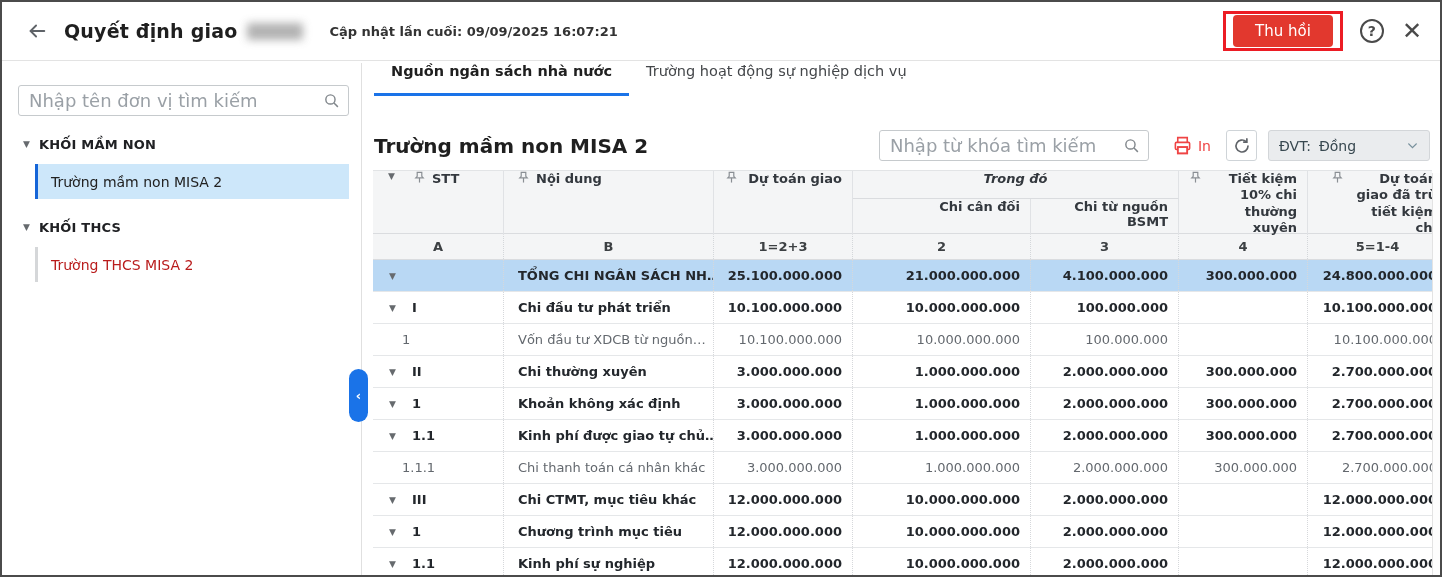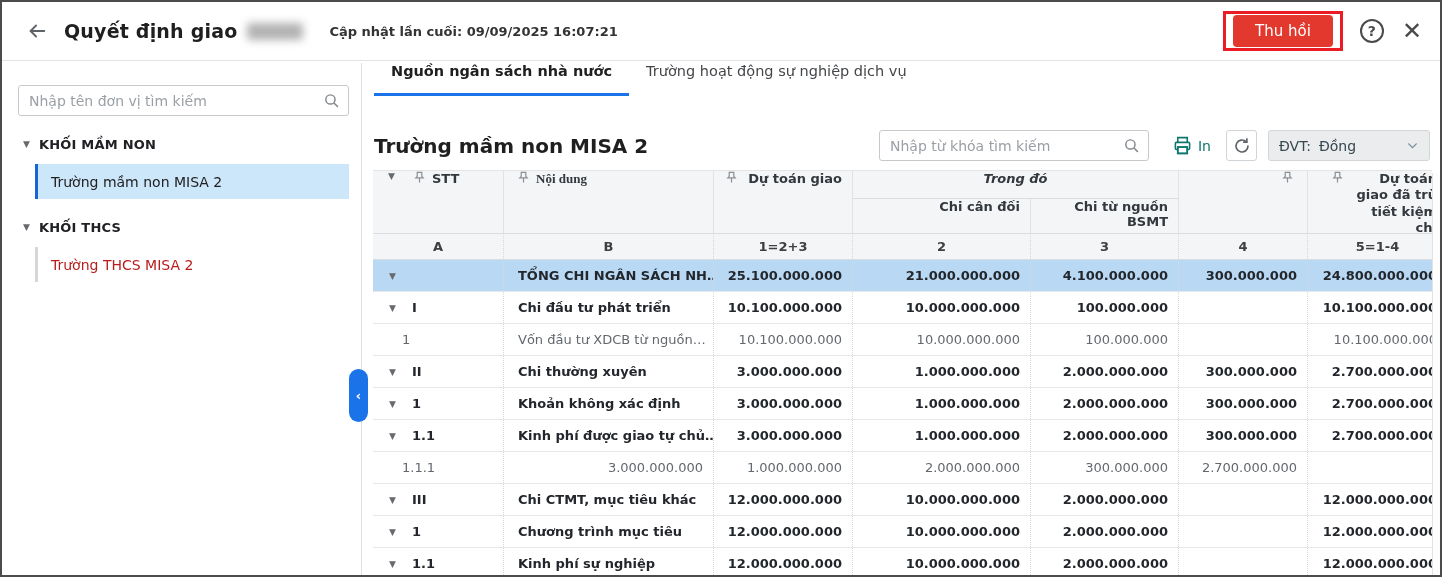--- a/index.html
+++ b/index.html
@@ -18,21 +18,21 @@
   .revoke-btn { background:#e2382e; color:#fff; font-size:15px; padding:7px 22px; border:none; border-radius:4px; cursor:pointer; font-family:inherit; }
   .help-btn { margin-left:17px; width:24px; height:24px; border:2px solid #4a4a4a; border-radius:50%;
               display:flex; align-items:center; justify-content:center; font-size:14px; font-weight:bold; color:#4a4a4a; cursor:pointer; }
   .close-btn { margin-left:18px; font-size:24px; color:#4a4a4a; cursor:pointer; line-height:1; }
 
   
   .sidebar { position:absolute; left:0; top:61px; width:360px; height:512px; border-right:1px solid #e0e0e0; background:#fff; }
   .side-search { position:relative; margin:22px 12px 14px 16px; }
   .side-search input, .tb-search input {
       width:100%; height:31px; border:1px solid #c6cacd; border-radius:3px; padding:0 32px 0 10px;
-      font-size:14px; color:#333; font-family:inherit; outline:none; }
+      font-size:18px; color:#333; font-family:inherit; outline:none; }
   .side-search input::placeholder, .tb-search input::placeholder { color:#9aa0a6; }
   .search-ico { position:absolute; right:9px; top:7px; color:#80868b; }
   .tree-group { margin-top:10px; }
   .group-row { display:flex; align-items:center; padding-left:21px; height:28px; cursor:pointer; }
   .caret { font-size:9px; color:#666a6e; width:16px; flex:0 0 16px; }
   .group-label { font-size:13px; font-weight:bold; color:#202124; letter-spacing:.2px; }
   .tree-item { position:relative; margin:6px 12px 14px 33px; height:35px; display:flex; align-items:center;
                padding-left:16px; font-size:14px; color:#b91c1c; cursor:pointer; }
   .tree-item .bar { position:absolute; left:0; top:0; bottom:0; width:3px; background:#d5d7d9; }
   .tree-item.selected { background:#cde7fa; color:#212121; }
@@ -45,40 +45,40 @@
   .main { position:absolute; left:361px; top:61px; width:1077px; height:512px; background:#fff; }
   .tabs { display:flex; align-items:flex-start; height:58px; padding-left:11px; }
   .tab { padding:0 17px 14px 17px; font-size:14.5px; color:#44474a; cursor:pointer; border-bottom:3px solid transparent; }
   .tab.active { font-weight:bold; color:#1f1f1f; border-bottom-color:#1a73e8; }
 
   .toolbar { display:flex; align-items:center; height:49px; padding:0 10px 0 11px; }
   .section-title { font-size:20px; font-weight:bold; color:#1f1f1f; }
   .toolbar-right { margin-left:auto; display:flex; align-items:center; }
   .tb-search { position:relative; width:270px; }
   .print-btn { display:flex; align-items:center; margin-left:18px; cursor:pointer; color:#4b5a63; }
-  .print-btn span { margin-left:6px; font-size:14px; color:#0f766e; }
+  .print-btn span { margin-left:6px; font-size:14px; color:#ef4444; }
   .refresh-btn { margin-left:15px; width:31px; height:31px; border:1px solid #cfd4d8; border-radius:3px;
                  display:flex; align-items:center; justify-content:center; color:#5f6368; cursor:pointer; background:#fff; }
   .unit-select { margin-left:11px; width:162px; height:31px; background:#eaecee; border:1px solid #d3d6d9; border-radius:3px;
                  display:flex; align-items:center; padding:0 10px; font-size:14px; color:#37474f; cursor:pointer; }
   .unit-select .uv { margin-left:8px; }
   .unit-select .chev { margin-left:auto; color:#78909c; font-size:11px; }
 
   
   .table-wrap { position:relative; margin-left:10px; width:1059px; height:405px; overflow:hidden; }
   .grid-cols { display:grid; grid-template-columns:131px 210px 139px 178px 148px 129px 140px; }
   .thead { border-top:1px solid #e2e4e6; border-bottom:1px solid #dadcdf; background:#f4f5f6; height:64px;
            grid-template-rows:28px 36px; }
   .th { position:relative; border-right:1px solid #e0e2e5; font-size:13px; font-weight:bold; color:#33383e;
         display:flex; align-items:flex-start; }
   .th.span2 { grid-row:1 / 3; }
   .th .pin { color:#8a8f94; margin-right:7px; flex:0 0 auto; }
   .th-stt { padding-left:15px; }
   .th-stt .caret { width:auto; margin-right:10px; }
-  .th-noidung { padding-left:14px;font-family:Liberation Serif, serif; }
+  .th-noidung { padding-left:14px; }
   .th-right { justify-content:flex-end; padding-right:10px; text-align:right; }
   .th-wrap2 { line-height:1.25; }
   .th-trongdo { grid-column:4 / 6; grid-row:1; justify-content:center; font-style:italic;
                 border-bottom:1px solid #dadcdf; }
   .th-sub { grid-row:2; }
   .codes { background:#f4f5f6; height:26px; border-bottom:1px solid #dadcdf; }
   .code-cell { border-right:1px dotted #d4d7da; display:flex; align-items:center; justify-content:center;
                font-size:13px; font-weight:bold; color:#3c4043; }
   .tbody { }
   .trow { height:32px; border-bottom:1px solid #e5e7e9; background:#fff; cursor:pointer; }
@@ -241,20 +241,21 @@
         <div class="th th-sub th-right" style="grid-column:5;">
           <span>Chi từ nguồn BSMT</span>
         </div>
         <div class="th span2 th-right th-wrap2" style="grid-column:6; white-space:normal;">
           <span class="pin" style="margin-right:4px;">
             <svg width="11" height="13" viewBox="0 0 12 14" fill="none" stroke="currentColor" stroke-width="1.3">
                 <path d="M3.5 1.5h5v4.2l1.6 1.8H1.9l1.6-1.8z"></path>
                 <line x1="6" y1="7.5" x2="6" y2="12.5"></line>
               </svg>
           </span>
+          <span style="width:92px;">Tiết kiệm 10% chi thường xuyên</span>
         </div>
         <div class="th span2 th-right th-wrap2" style="grid-column:7; white-space:normal;">
           <span class="pin" style="margin-right:4px;">
             <svg width="11" height="13" viewBox="0 0 12 14" fill="none" stroke="currentColor" stroke-width="1.3">
                 <path d="M3.5 1.5h5v4.2l1.6 1.8H1.9l1.6-1.8z"></path>
                 <line x1="6" y1="7.5" x2="6" y2="12.5"></line>
               </svg>
           </span>
           <span style="width:90px;">Dự toán giao đã trừ tiết kiệm chi</span>
         </div>
@@ -339,20 +340,21 @@
             <div class="td num">3.000.000.000</div>
             <div class="td num">1.000.000.000</div>
             <div class="td num">2.000.000.000</div>
             <div class="td num">300.000.000</div>
             <div class="td num">2.700.000.000</div>
           </div>
           <div class="trow grid-cols n" style="display: grid;">
             <div class="td td-stt leaf">
               <span>1.1.1</span>
             </div>
+            <div class="td td-name">Chi thanh toán cá nhân khác</div>
             <div class="td num">3.000.000.000</div>
             <div class="td num">1.000.000.000</div>
             <div class="td num">2.000.000.000</div>
             <div class="td num">300.000.000</div>
             <div class="td num">2.700.000.000</div>
           </div>
           <div class="trow grid-cols b" style="display: grid;">
             <div class="td td-stt">
               <span class="caret">▼</span>
               <span>III</span>

